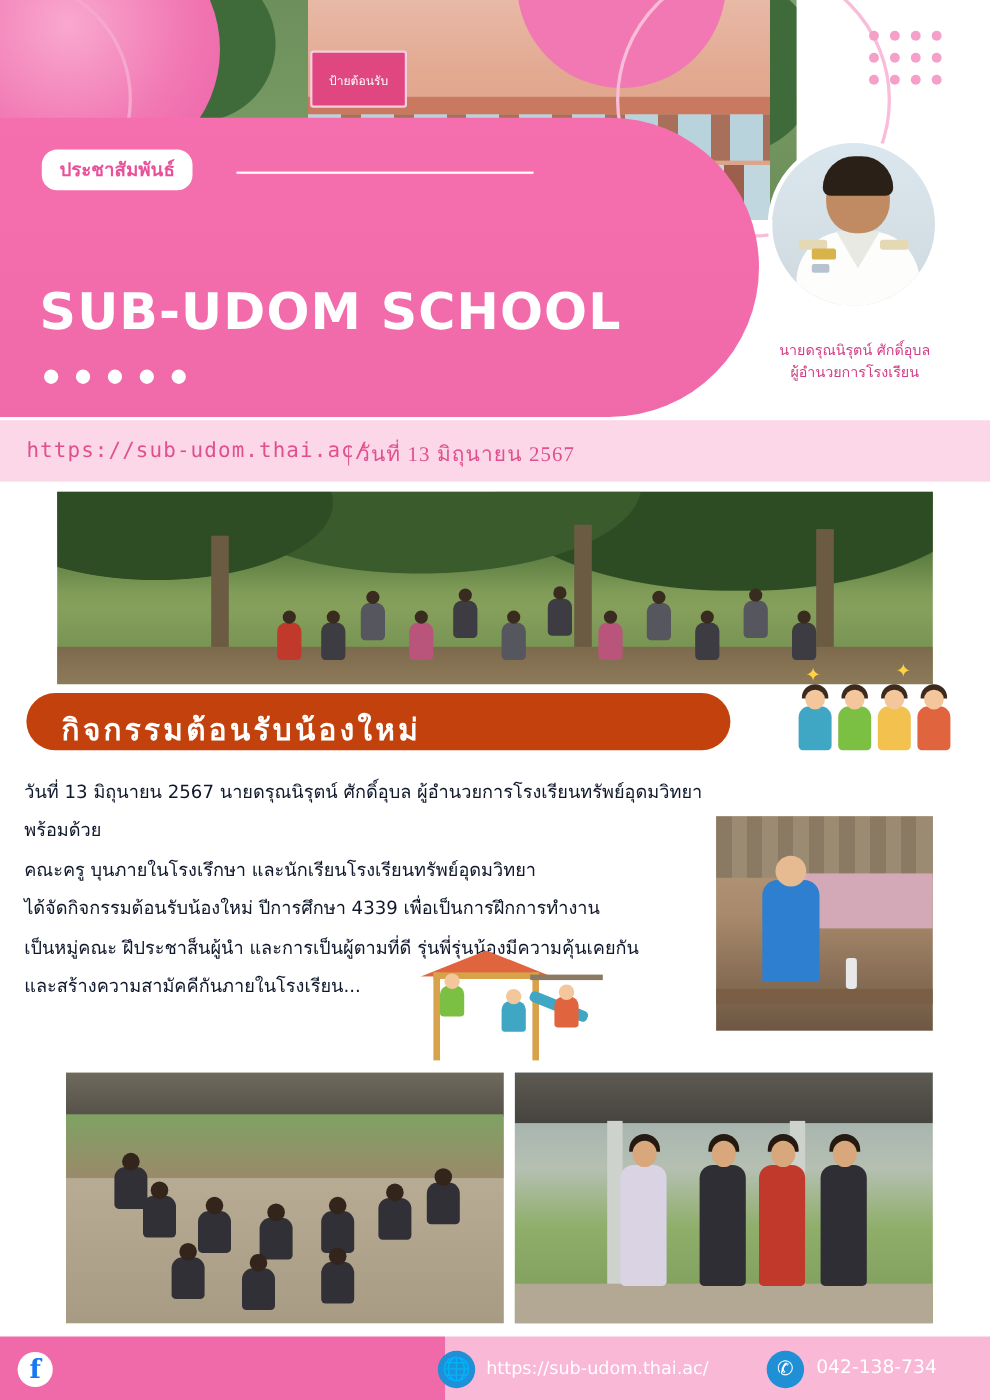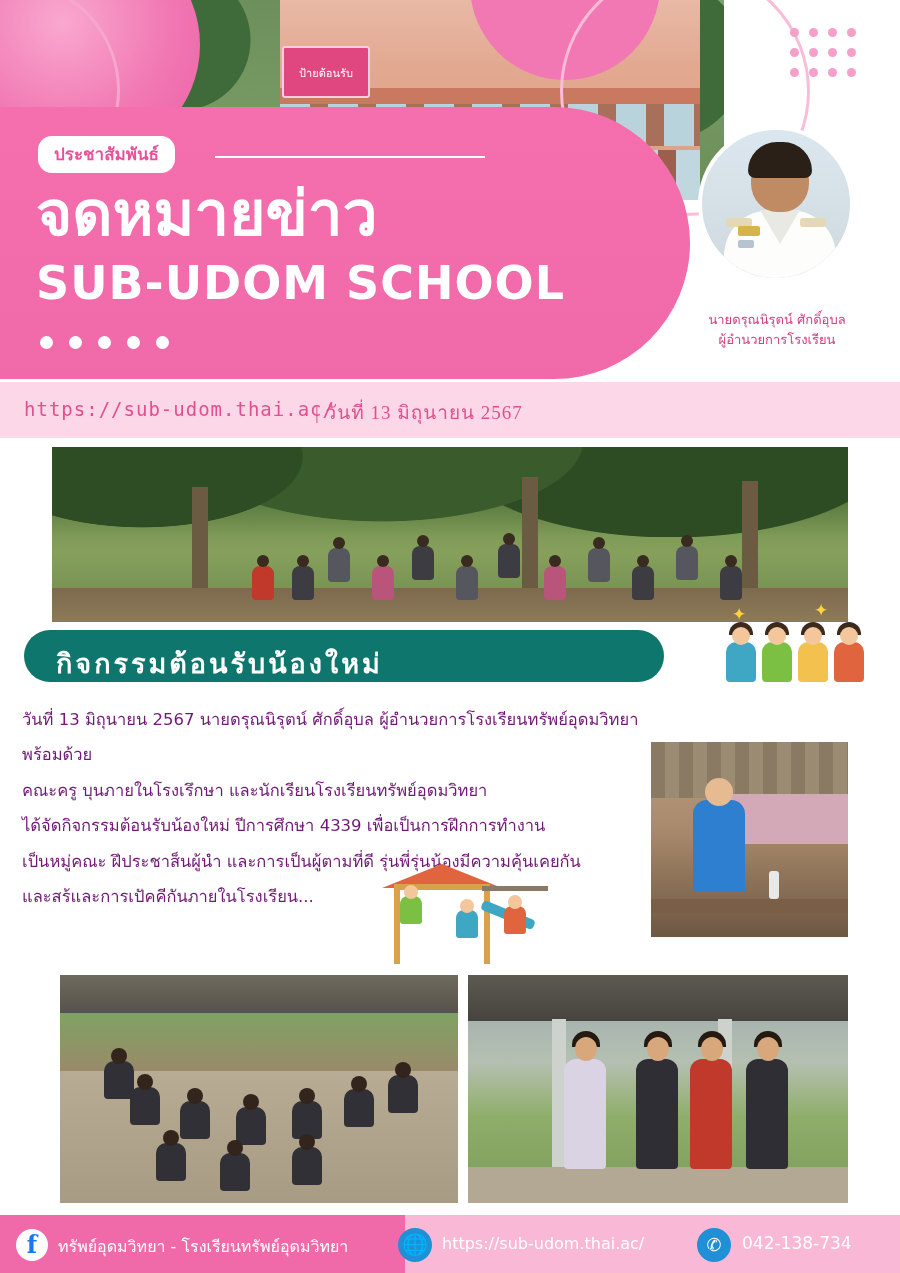--- a/index.html
+++ b/index.html
@@ -198,21 +198,21 @@
     background:#3a2b20;
   }
   .hero .ground {
     position:absolute; left:0; bottom:0; width:796px; height:34px;
     background: linear-gradient(180deg,#7d6a4d 0%, #8d7a59 100%);
   }
 
   
   .sec-title {
     position:absolute; left:24px; top:630px; width:640px; height:52px;
-    background:#0f766e; border-radius:26px;
+    background:#c2410c; border-radius:26px;
   }
   .sec-title span {
     position:absolute; left:32px; top:12px;
     color:#fff; font-size:27px; font-weight:bold; letter-spacing:3px;
   }
 
   
   .kids-clip {
     position:absolute; left:718px; top:600px; width:175px; height:86px;
   }
@@ -225,21 +225,21 @@
   }
   .kc:before {
     content:""; position:absolute; left:3px; top:-20px; width:24px; height:13px; border-radius:12px 12px 0 0;
     background:#3b2a1d;
   }
   .star { position:absolute; color:#ffd23f; font-size:17px; }
 
   
   .body-text {
     position:absolute; left:22px; top:702px; width:660px;
-    color:#701a75; font-size:16.5px; line-height:2.15;
+    color:#0f172a; font-size:16.5px; line-height:2.15;
   }
   .body-text p { margin:0; }
 
   
   .img-right {
     position:absolute; left:651px; top:742px; width:197px; height:195px;
     overflow:hidden;
     background: linear-gradient(180deg,#b99c7d 0%, #a98a6c 45%, #6d5743 100%);
   }
   .img-right .hallroof {
@@ -373,21 +373,20 @@
         <i></i>
         <i></i>
         <i></i>
         <i></i>
     </div>
 
     <div class="title-panel"></div>
 
     <div class="pill-label">ประชาสัมพันธ์</div>
     <div class="pill-rule"></div>
-    <div class="title-th">จดหมายข่าว</div>
     <div class="title-en">SUB-UDOM SCHOOL</div>
 
     <div class="dot-row">
       <i></i>
         <i></i>
         <i></i>
         <i></i>
         <i></i>
     </div>
 
@@ -445,21 +444,21 @@
     <div class="kc" style="left:44px; background:#7bc043;"></div>
     <div class="kc" style="left:80px; background:#f2c14e;"></div>
     <div class="kc" style="left:116px; background:#e0653f;"></div>
   </div>
 
   <div class="body-text">
     <p>วันที่  13   มิถุนายน  2567 นายดรุณนิรุตน์  ศักดิ์อุบล ผู้อำนวยการโรงเรียนทรัพย์อุดมวิทยา พร้อมด้วย</p>
     <p>คณะครู บุนภายในโรงเรึกษา และนักเรียนโรงเรียนทรัพย์อุดมวิทยา</p>
     <p> ได้จัดกิจกรรมต้อนรับน้องใหม่  ปีการศึกษา 4339 เพื่อเป็นการฝึกการทำงาน</p>
     <p>เป็นหมู่คณะ  ฝึประชาส็นผู้นำ  และการเป็นผู้ตามที่ดี  รุ่นพี่รุ่นน้องมีความคุ้นเคยกัน</p>
-    <p>และสร้และการเปัคคีกันภายในโรงเรียน...</p>
+    <p>และสร้างความสามัคคีกันภายในโรงเรียน...</p>
   </div>
 
   <div class="playground">
     <div class="pg-roof"></div>
     <div class="pg-frame"></div>
     <div class="pg-swing-bar"></div>
     <div class="pg-slide"></div>
     <div class="pg-kid" style="left:28px; top:34px; background:#7bc043;"></div>
     <div class="pg-kid" style="left:84px; top:48px; background:#3fa7c4;"></div>
     <div class="pg-kid" style="left:132px; top:44px; background:#e0653f;"></div>
@@ -494,19 +493,18 @@
     <div class="post" style="left:250px; top:44px; height:150px;"></div>
     <div class="floor"></div>
     <div class="person" style="left:96px; background:#d9d3e4;"></div>
     <div class="person" style="left:168px; background:#2e2e34;"></div>
     <div class="person" style="left:222px; background:#c0392b;"></div>
     <div class="person" style="left:278px; background:#2e2e34;"></div>
   </div>
 
   <div class="footer"></div>
   <div class="fb-icon">f</div>
-  <div class="fb-text">ทรัพย์อุดมวิทยา - โรงเรียนทรัพย์อุดมวิทยา</div>
   <div class="globe-icon">🌐</div>
   <div class="globe-text">https://sub-udom.thai.ac/</div>
   <div class="phone-icon">✆</div>
   <div class="phone-text">042-138-734</div>
 
 </div>
 
 </body></html>

